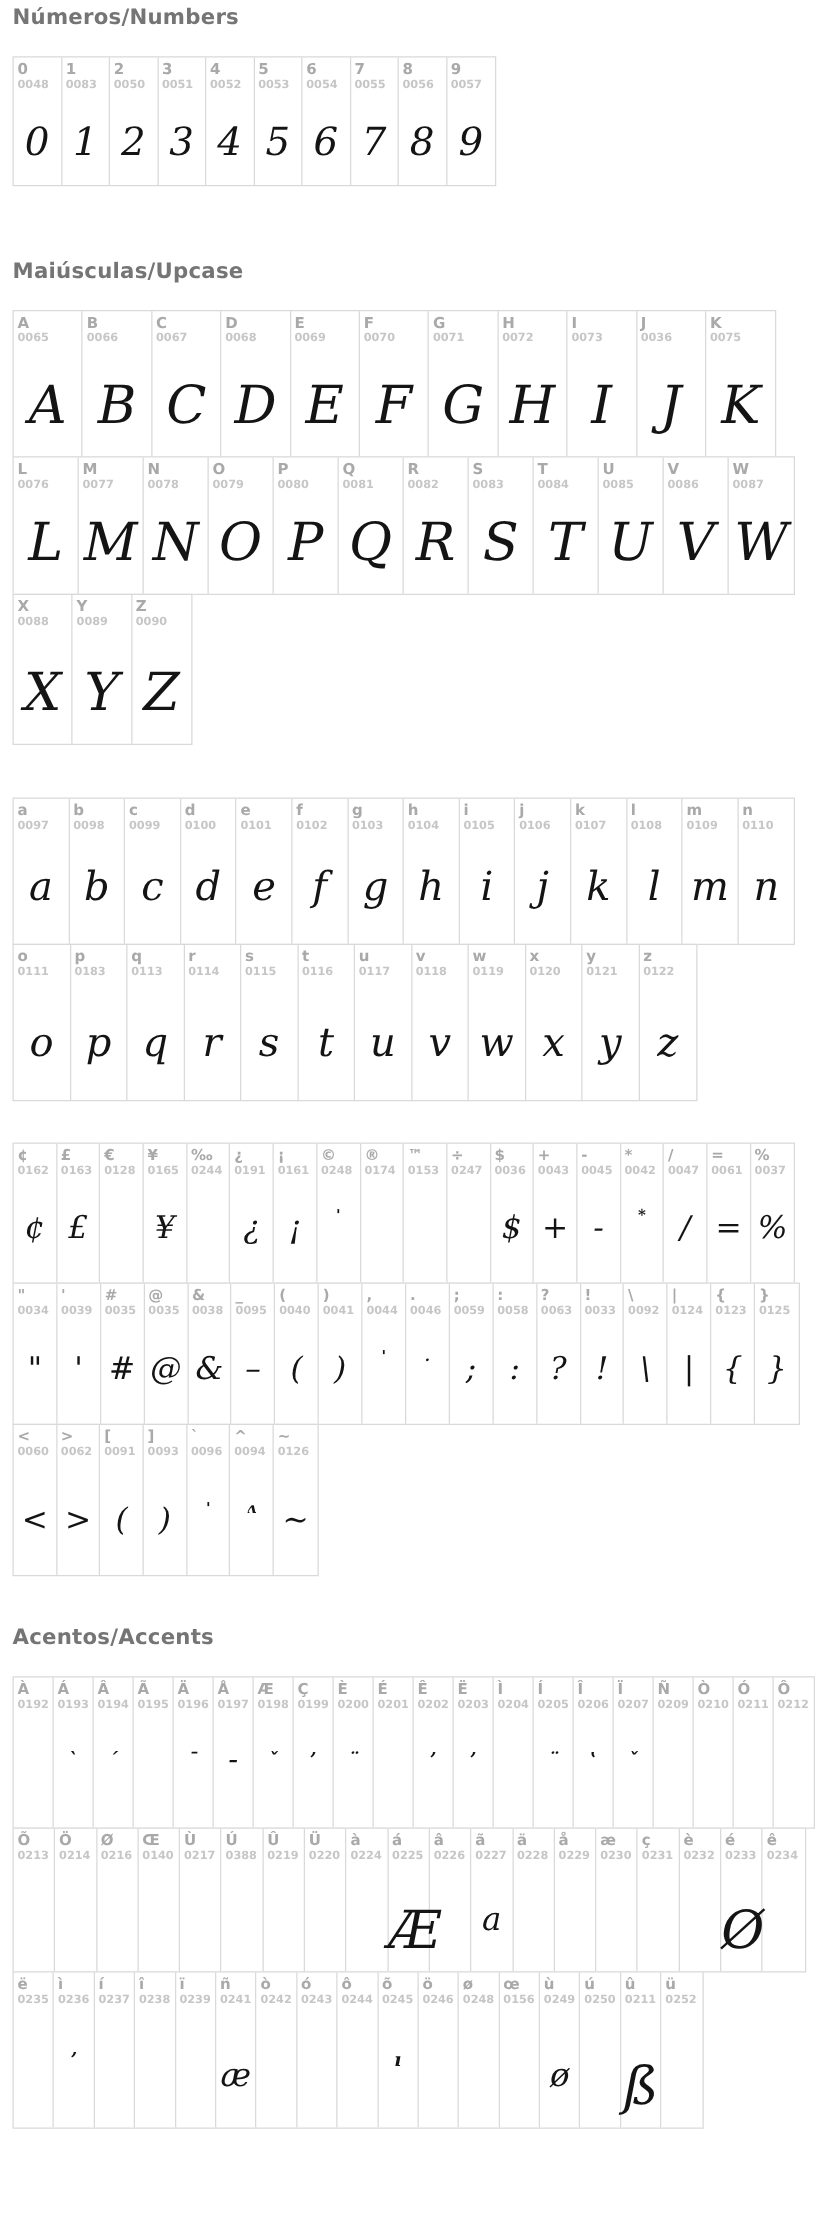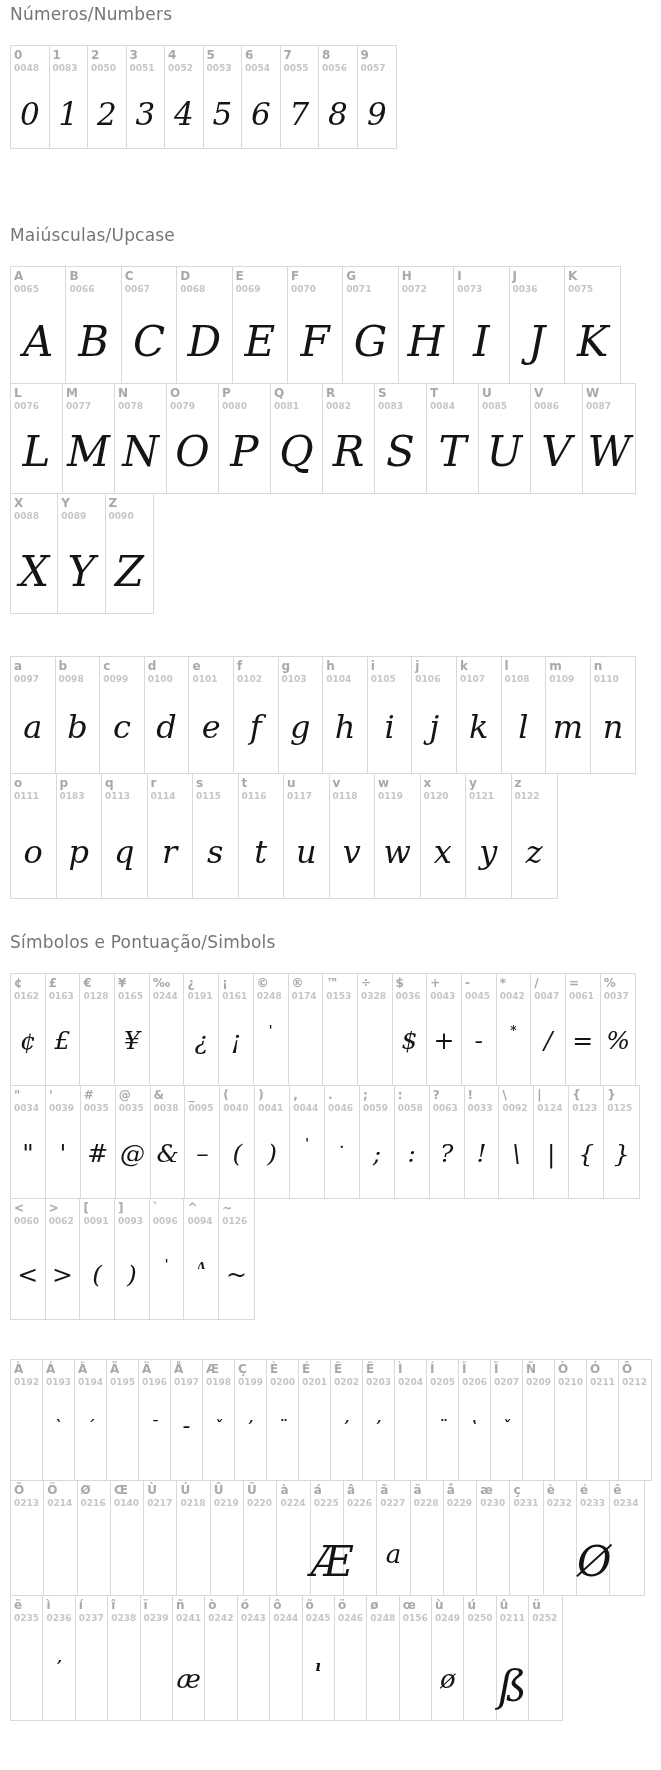--- a/index.html
+++ b/index.html
@@ -1,24 +1,24 @@
 <!DOCTYPE html>
 <html><head>
 <meta charset="utf-8">
 <style>
   html,body{margin:0;padding:0;background:#ffffff;}
   body{width:661px;height:1770px;overflow:hidden;font-family:"DejaVu Sans",sans-serif;}
   #page{padding:2px 0 0 10px;}
   .section{margin:0;}
   .sec-numbers{margin-top:2px;}
-  .sec-uppercase{margin-top:76px;}
+  .sec-uppercase{margin-top:58px;}
   .sec-lowercase{margin-top:42px;}
   .sec-symbols{margin-top:33px;}
   .sec-accents{margin-top:39px;}
-  .section-title{font-weight:400;font-size:17px;line-height:20px;color:#757575;margin:0 0 21px 0;letter-spacing:.2px;}
+  .section-title{font-weight:700;font-size:17px;line-height:20px;color:#757575;margin:0 0 21px 0;letter-spacing:.2px;}
   .grid-row{display:flex;width:max-content;border:1px solid #d9d9d9;background:#fff;}
   .grid-row + .grid-row{margin-top:-1px;}
   .cell{position:relative;box-sizing:border-box;border-right:1px solid #d9d9d9;overflow:visible;}
   .cell:last-child{border-right:none;}
   .cell-char{font-weight:bold;font-size:12px;line-height:13px;color:#a9a9a9;padding:3px 0 0 3px;white-space:nowrap;}
   .cell-code{font-weight:bold;font-size:9px;line-height:11px;color:#c6c6c6;padding:1px 0 0 3px;letter-spacing:0;}
   .glyph{position:absolute;left:0;right:0;text-align:center;color:#141414;line-height:1;white-space:nowrap;
          font-family:"DejaVu Serif",serif;font-style:italic;z-index:2;}
   
   .sec-numbers   .r1 .cell{width:38.5px;height:102px;}
@@ -439,21 +439,20 @@
   <div class="cell">
     <div class="cell-char">z</div>
     <div class="cell-code">0122</div>
     <div class="glyph">z</div>
   </div>
 </div>
 </div>
   </section>
 
   <section class="section sec-symbols">
-    <h2 class="section-title">Símbolos e Pontuação/Simbols</h2>
     <div class="rows">
   <div class="grid-row r1">
   <div class="cell">
     <div class="cell-char">¢</div>
     <div class="cell-code">0162</div>
     <div class="glyph">¢</div>
   </div>
 
   <div class="cell">
     <div class="cell-char">£</div>
@@ -504,21 +503,21 @@
   </div>
 
   <div class="cell">
     <div class="cell-char">™</div>
     <div class="cell-code">0153</div>
     <div class="glyph"></div>
   </div>
 
   <div class="cell">
     <div class="cell-char">÷</div>
-    <div class="cell-code">0328</div>
+    <div class="cell-code">0247</div>
     <div class="glyph"></div>
   </div>
 
   <div class="cell">
     <div class="cell-char">$</div>
     <div class="cell-code">0036</div>
     <div class="glyph">$</div>
   </div>
 
   <div class="cell">
@@ -708,20 +707,21 @@
   <div class="cell">
     <div class="cell-char">~</div>
     <div class="cell-code">0126</div>
     <div class="glyph">~</div>
   </div>
 </div>
 </div>
   </section>
 
   <section class="section sec-accents">
+    <h2 class="section-title">Acentos/Accents</h2>
     <div class="rows">
   <div class="grid-row r1">
   <div class="cell">
     <div class="cell-char">À</div>
     <div class="cell-code">0192</div>
     <div class="glyph"></div>
   </div>
 
   <div class="cell">
     <div class="cell-char">Á</div>
@@ -864,21 +864,21 @@
   </div>
 
   <div class="cell">
     <div class="cell-char">Ù</div>
     <div class="cell-code">0217</div>
     <div class="glyph"></div>
   </div>
 
   <div class="cell">
     <div class="cell-char">Ú</div>
-    <div class="cell-code">0218</div>
+    <div class="cell-code">0388</div>
     <div class="glyph"></div>
   </div>
 
   <div class="cell">
     <div class="cell-char">Û</div>
     <div class="cell-code">0219</div>
     <div class="glyph"></div>
   </div>
 
   <div class="cell">

